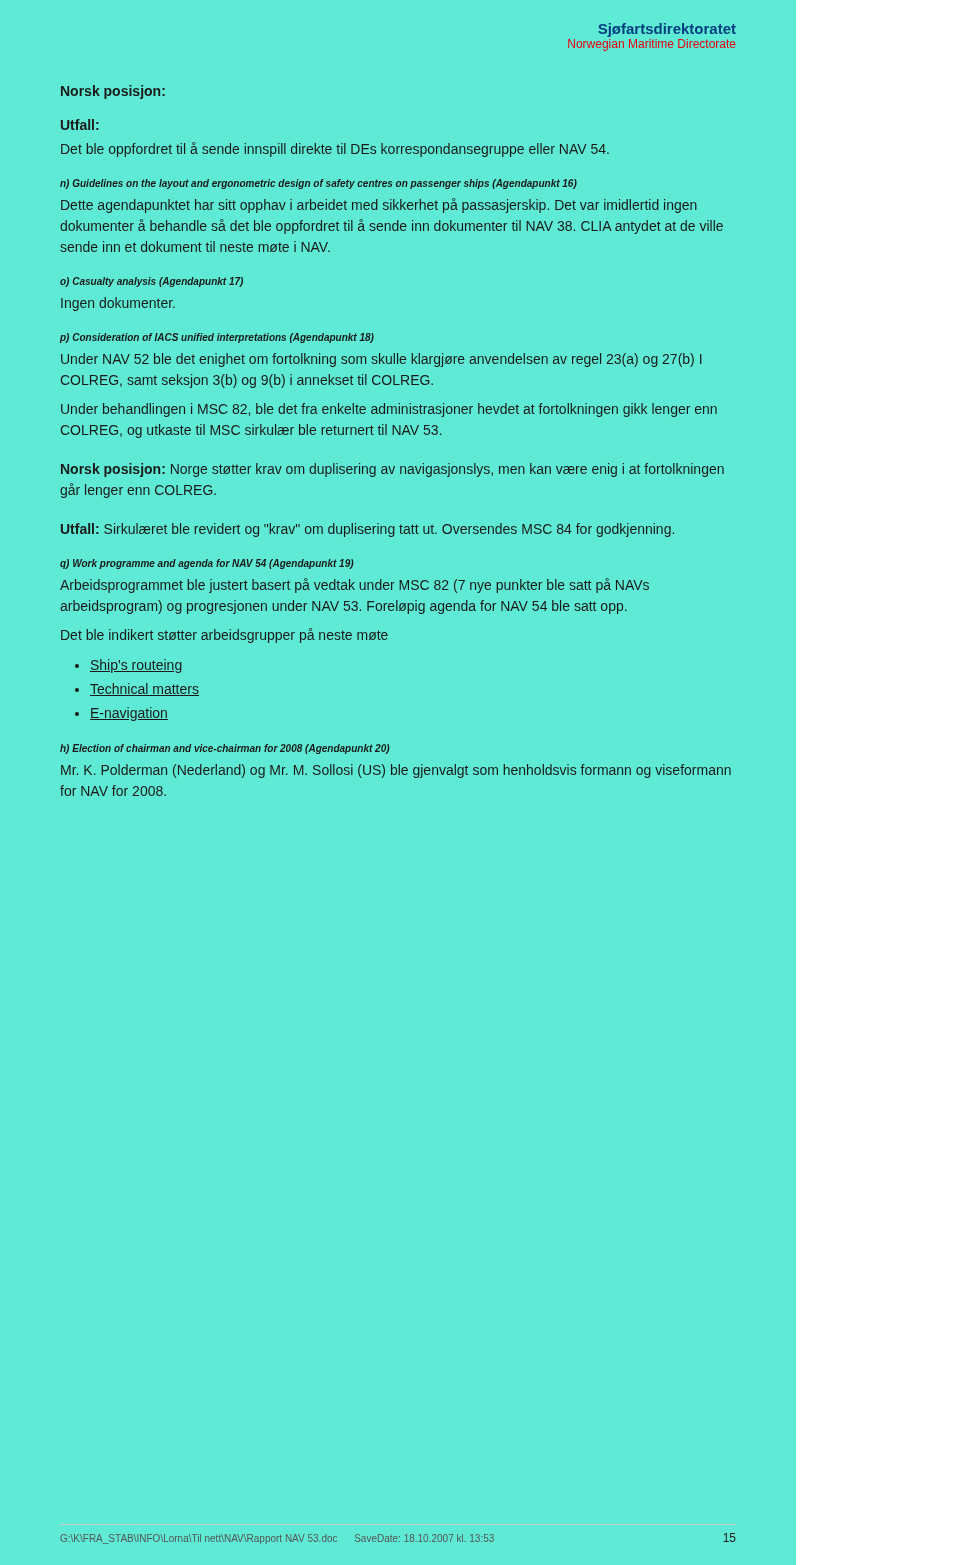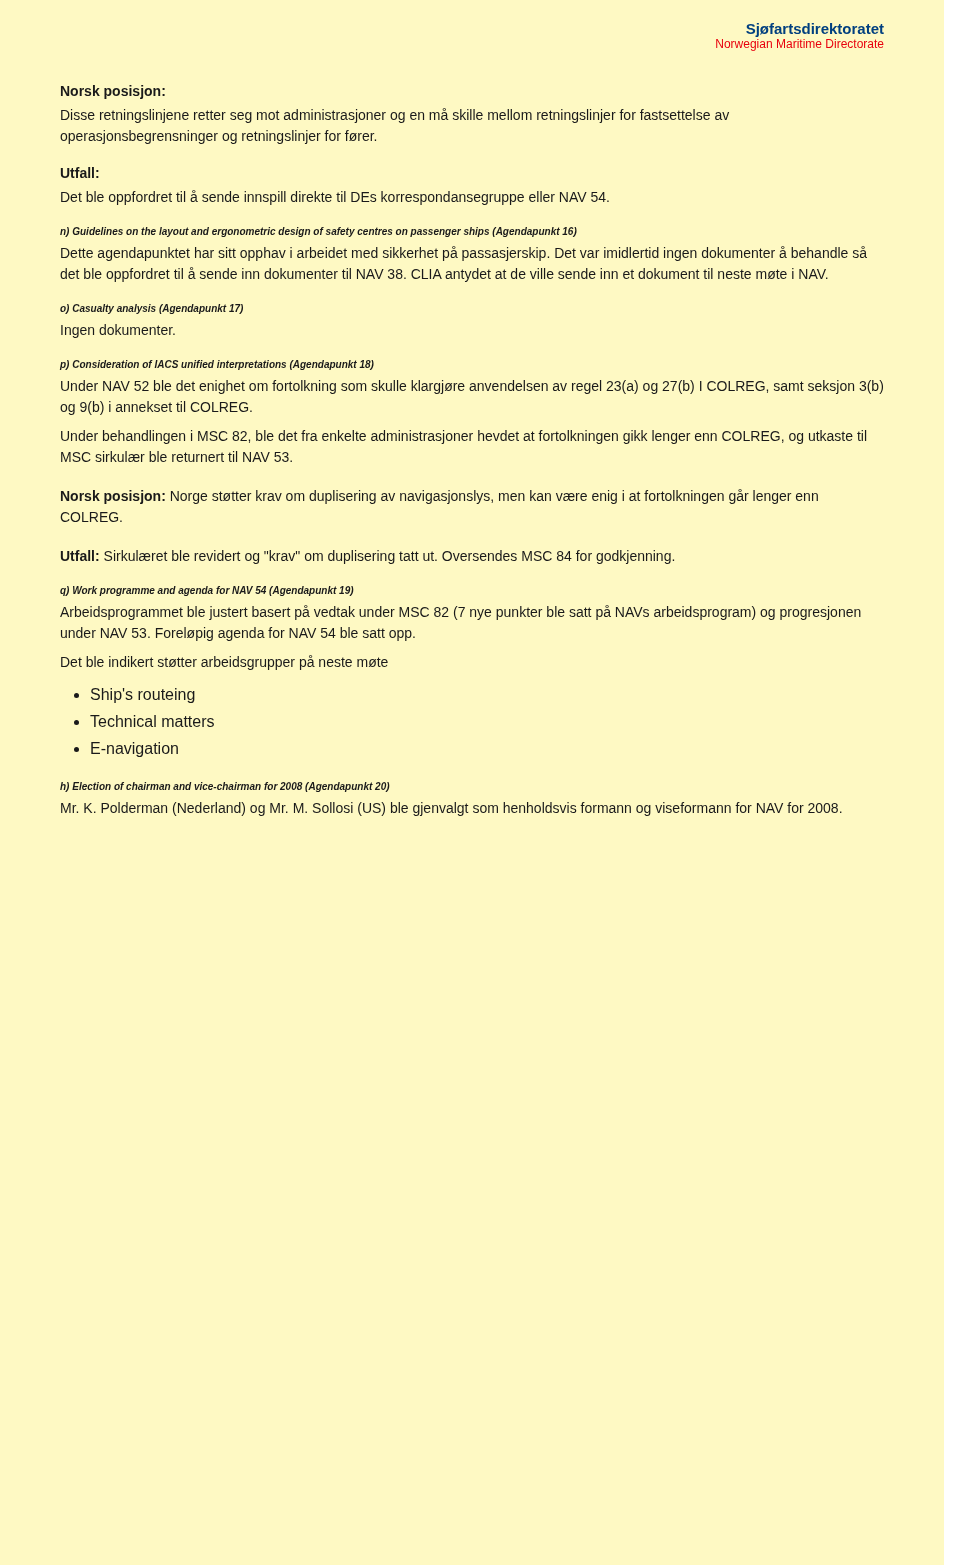--- a/index.html
+++ b/index.html
@@ -10,23 +10,23 @@
     body {
       background: #ffffff;
       font-family: Arial, sans-serif;
       font-size: 14px;
       color: #1a1a1a;
       width: 960px;
       min-height: 1565px;
       position: relative;
     }
     .page-container {
-      width: 944px;
+      width: 796px;
       min-height: 1565px;
-      background: #fef9c3;
+      background: #5eead4;
       padding: 20px 60px 60px 60px;
       position: relative;
     }
     .header {
       display: flex;
       justify-content: flex-end;
       margin-bottom: 24px;
       padding-bottom: 8px;
     }
     .logo-area {
@@ -70,23 +70,24 @@
     }
     .bold-inline {
       font-weight: bold;
     }
     .bullet-list {
       margin-left: 30px;
       margin-bottom: 8px;
     }
     .bullet-list li {
       list-style-type: disc;
-      font-size: 16px;
+      font-size: 14px;
       line-height: 1.7;
       color: #1a1a1a;
+      text-decoration: underline;
     }
     .footer {
       position: absolute;
       bottom: 20px;
       left: 60px;
       right: 60px;
       display: flex;
       justify-content: space-between;
       align-items: center;
       border-top: 1px solid #cccccc;
@@ -110,21 +111,20 @@
     <div class="logo-area">
       <span class="logo-title">Sjøfartsdirektoratet</span>
       <span class="logo-subtitle">Norwegian  Maritime Directorate</span>
     </div>
   </div>
 
   <div class="content-area">
 
     <div class="section">
       <div class="section-heading">Norsk posisjon:</div>
-      <p class="paragraph">Disse retningslinjene retter seg mot administrasjoner og en må skille mellom retningslinjer for fastsettelse av operasjonsbegrensninger og retningslinjer for fører.</p>
     </div>
 
     <div class="section">
       <div class="section-heading">Utfall:</div>
       <p class="paragraph">Det ble oppfordret til å sende innspill direkte til DEs korrespondansegruppe eller NAV 54.</p>
     </div>
 
     <div class="section">
       <div class="section-heading-italic">n) Guidelines on the layout and ergonometric design of safety centres on passenger ships (Agendapunkt 16)</div>
       <p class="paragraph">Dette agendapunktet har sitt opphav i arbeidet med sikkerhet på passasjerskip. Det var imidlertid ingen dokumenter å behandle så det ble oppfordret til å sende inn dokumenter til NAV 38. CLIA antydet at de ville sende inn et dokument til neste møte i NAV.</p>
@@ -166,14 +166,22 @@
       </ul>
     </div>
 
     <div class="section">
       <div class="section-heading-italic">h) Election of chairman and vice-chairman for 2008 (Agendapunkt 20)</div>
       <p class="paragraph">Mr. K. Polderman (Nederland) og Mr. M. Sollosi (US) ble gjenvalgt som henholdsvis formann og viseformann for NAV for 2008.</p>
     </div>
 
   </div>
 
+  <div class="footer">
+    <span class="footer-text">
+      <span>G:\K\FRA_STAB\INFO\Lorna\Til nett\NAV\Rapport NAV 53.doc</span>
+      &nbsp;&nbsp;&nbsp;&nbsp;
+      <span>SaveDate: 18.10.2007 kl. 13:53</span>
+    </span>
+    <span class="footer-page">15</span>
+  </div>
 
 </div>
 
 </body></html>

